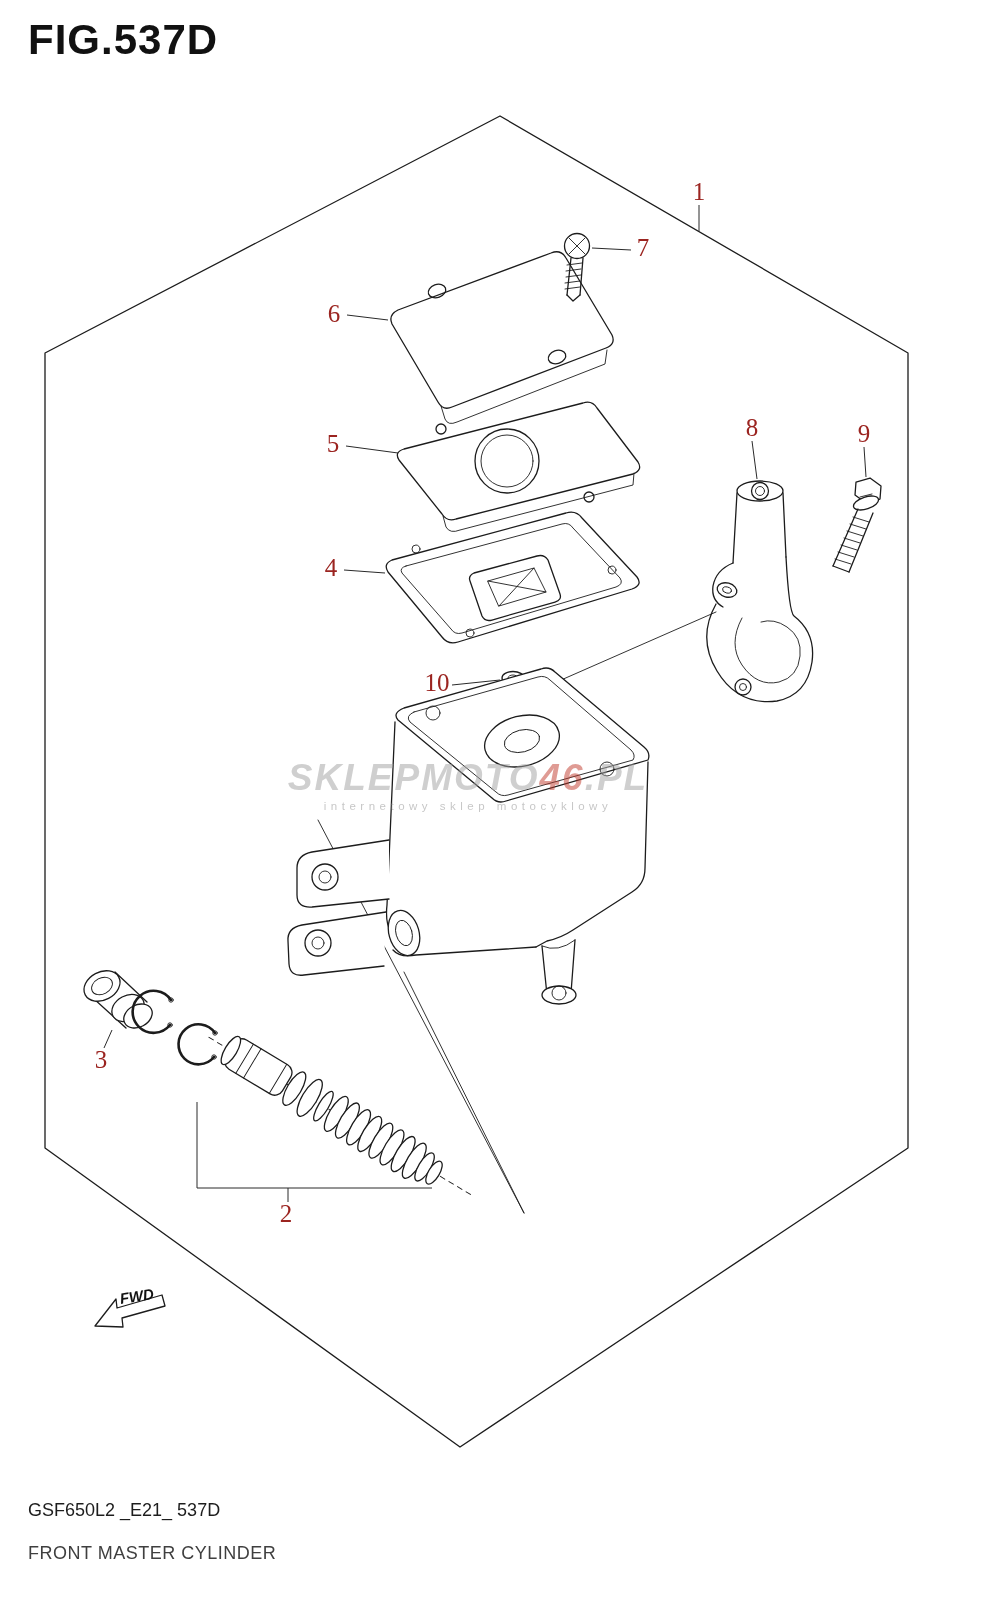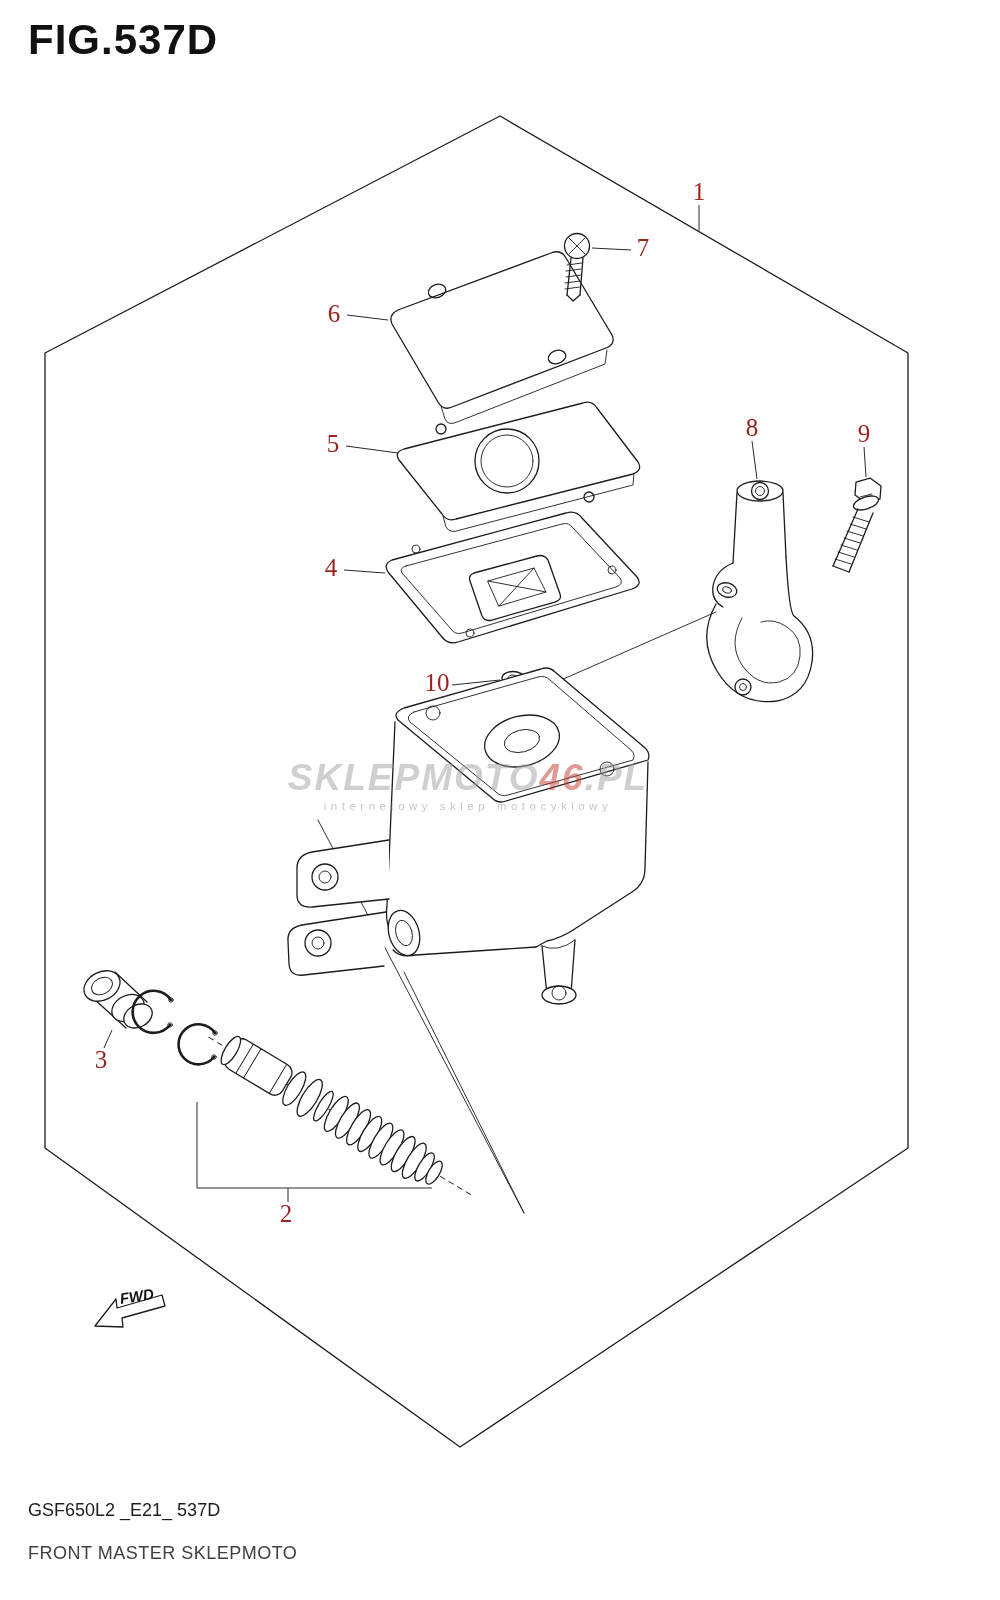--- a/index.html
+++ b/index.html
@@ -205,15 +205,15 @@
     </g>
 
     <g>
       <path class="ln" d="M95,1326 L116,1299 L117,1308 L162,1295 L165,1306 L122,1318 L123,1327 Z"></path>
       <text class="fwd-text" x="120" y="1301" transform="rotate(-9 140 1298)">FWD</text>
     </g>
 
   </svg>
 
   <div class="footer-code">GSF650L2 _E21_ 537D</div>
-  <div class="footer-caption">FRONT MASTER SKLEPMOTO</div>
+  <div class="footer-caption">FRONT MASTER CYLINDER</div>
 
 </div>
 
 </body></html>

